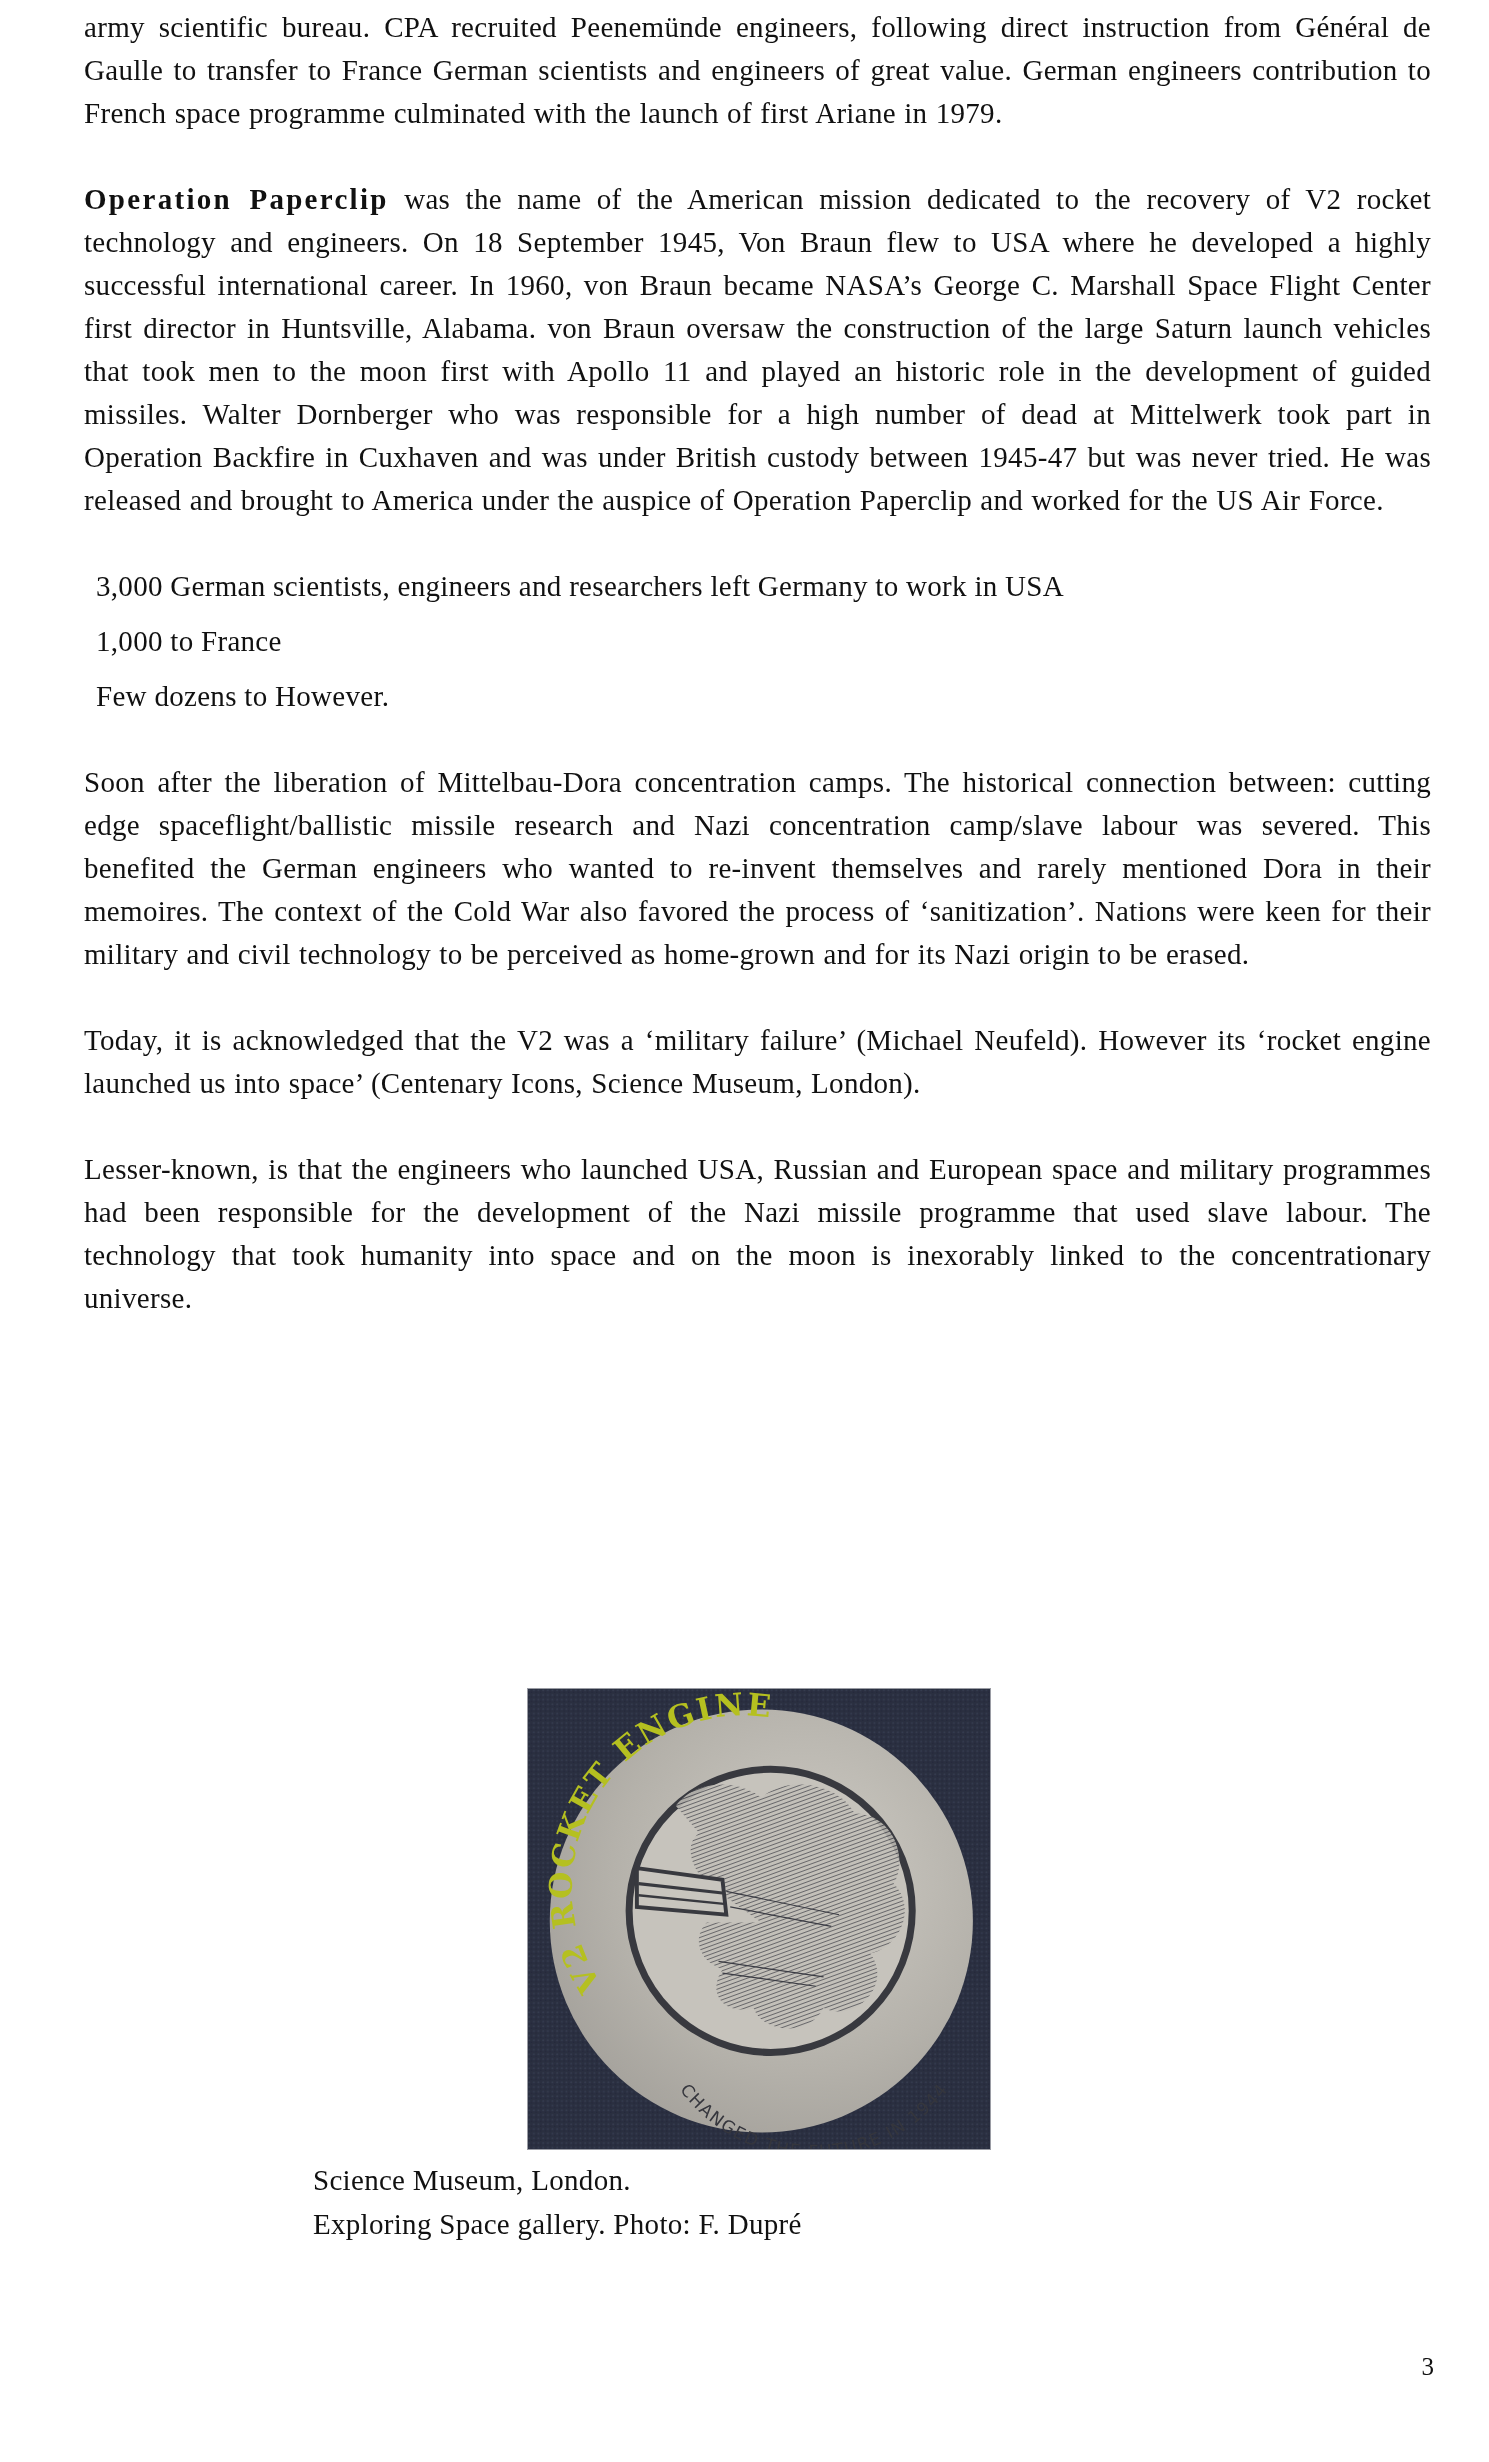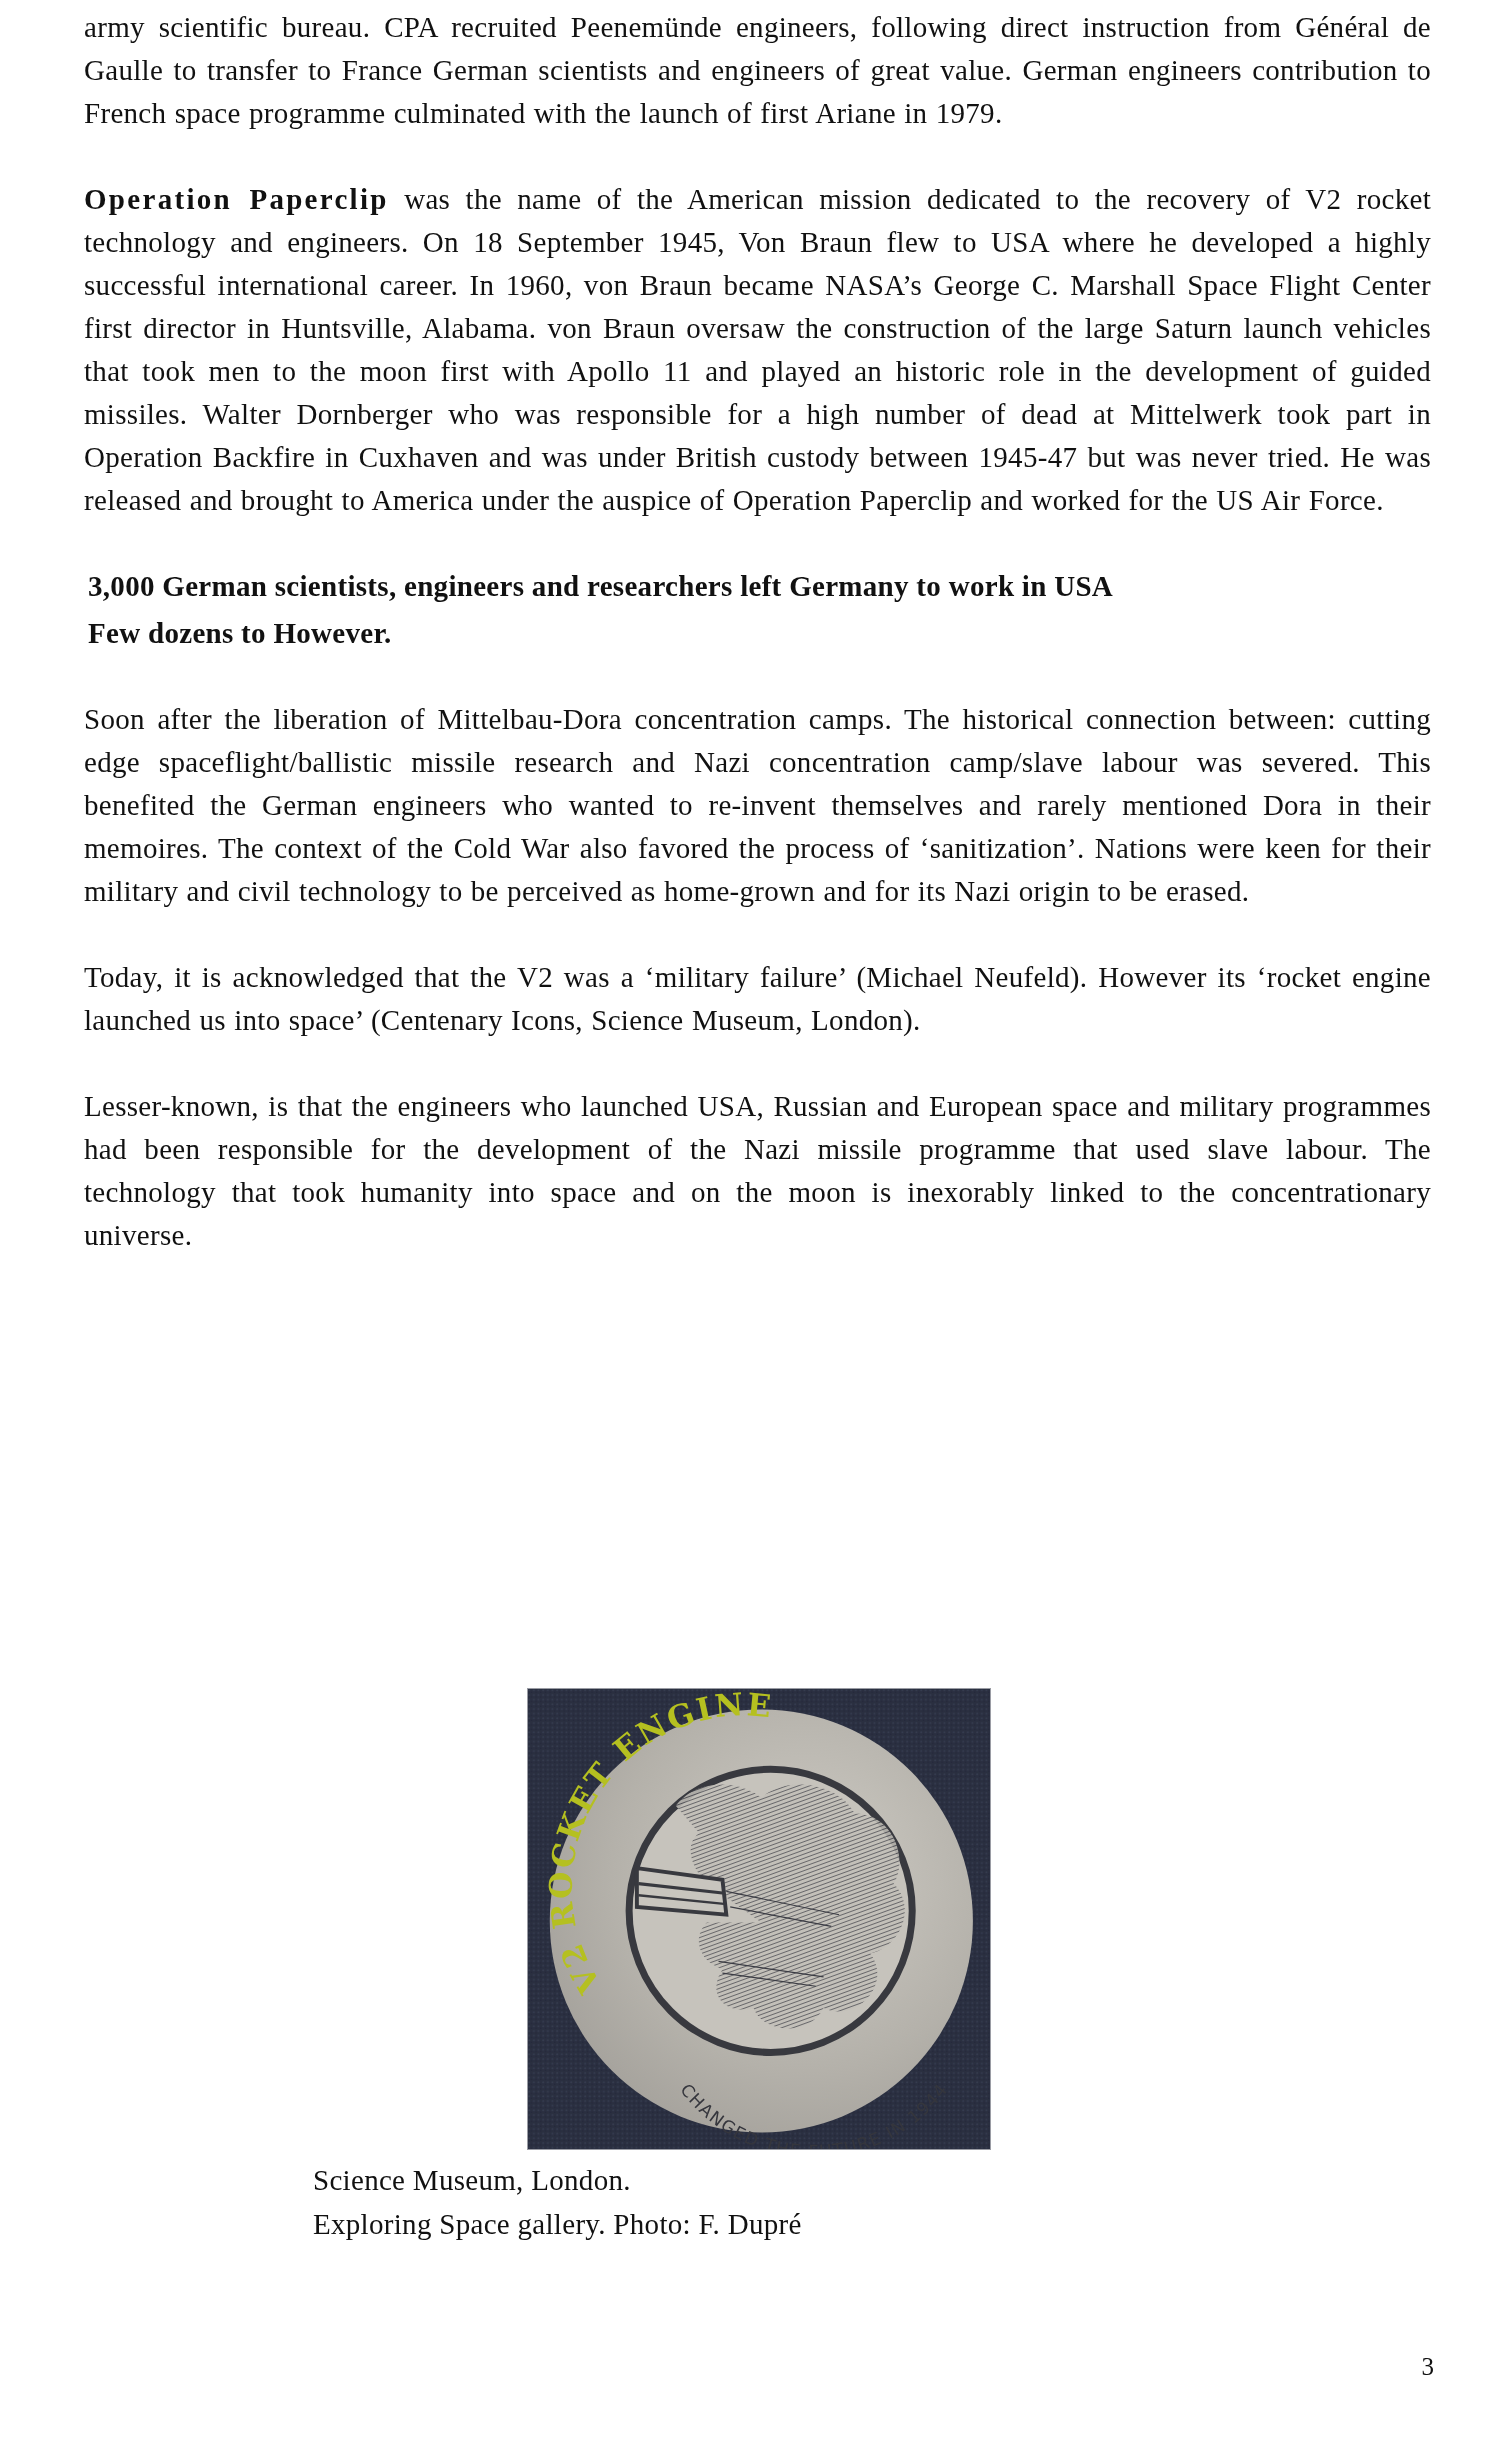--- a/index.html
+++ b/index.html
@@ -35,21 +35,21 @@
       letter-spacing: 2.3px;
     }
     .list {
       margin: 0 0 43px 0;
       font-size: 29px;
       line-height: 43px;
       list-style: none;
       padding: 0;
       letter-spacing: 0.3px;
     }
-    .list li { margin: 4px; padding: 0; font-weight: bold; }
+    .list li { margin: 12px; padding: 0; }
 
     .figure {
       position: absolute;
       left: 527px;
       top: 1688px;
       width: 464px;
       height: 462px;
       background: #2a2f40;
       overflow: hidden;
       border: 0.8px solid #9a9ca4;
@@ -80,20 +80,21 @@
 </head>
 <body>
 
 <div class="column">
   <p class="para">army scientific bureau.  CPA recruited Peenemünde engineers, following direct instruction from Général de Gaulle to transfer to France German scientists and engineers of great value.  German engineers contribution to French space programme culminated with the launch of first Ariane in 1979.</p>
 
   <p class="para"><span class="lead">Operation Paperclip</span><span> was the name of the American mission dedicated to the recovery of V2 rocket technology and engineers.  On 18 September 1945, Von Braun flew to USA where he developed a highly successful international career.  In 1960, von Braun became NASA’s George C. Marshall Space Flight Center first director in Huntsville, Alabama.  von Braun oversaw the construction of the large Saturn launch vehicles that took men to the moon first with Apollo 11 and played an historic role in the development of guided missiles.  Walter Dornberger who was responsible for a high number of dead at Mittelwerk took part in Operation Backfire in Cuxhaven and was under British custody between 1945-47 but was never tried.  He was released and brought to America under the auspice of Operation Paperclip and worked for the US Air Force.</span></p>
 
   <ul class="list">
     <li>3,000 German scientists, engineers and researchers left Germany to work in USA</li>
+    <li>1,000 to France</li>
     <li>Few dozens to However.</li>
   </ul>
 
   <p class="para">Soon after the liberation of Mittelbau-Dora concentration camps.  The historical connection between: cutting edge spaceflight/ballistic missile research and Nazi concentration camp/slave labour was severed.  This benefited the German engineers who wanted to re-invent themselves and rarely mentioned Dora in their memoires.  The context of the Cold War also favored the process of  ‘sanitization’.  Nations were keen for their military and civil technology to be perceived as home-grown and for its Nazi origin to be erased.</p>
 
   <p class="para">Today, it is acknowledged that the V2 was a ‘military failure’ (Michael Neufeld).  However its ‘rocket engine launched us into space’ (Centenary Icons, Science Museum, London).</p>
 
   <p class="para">Lesser-known, is that the engineers who launched USA, Russian and European space and military programmes had been responsible for the development of the Nazi missile programme that used slave labour.  The technology that took humanity into space and on the moon is inexorably linked to the concentrationary universe.</p>
 </div>
 

